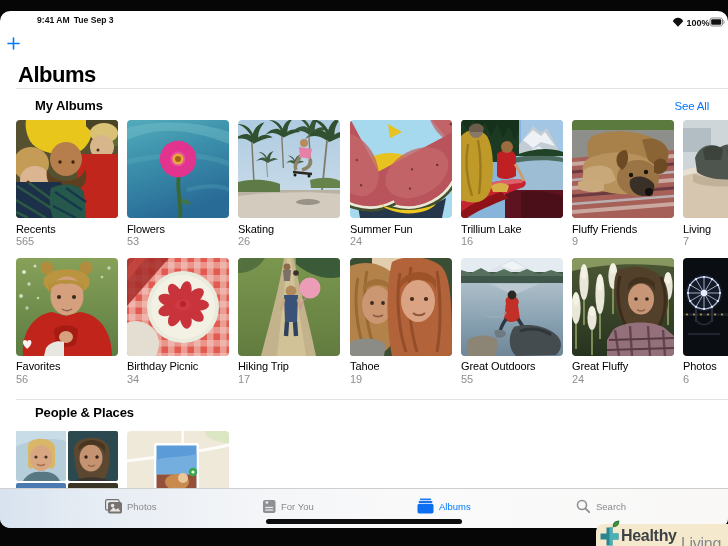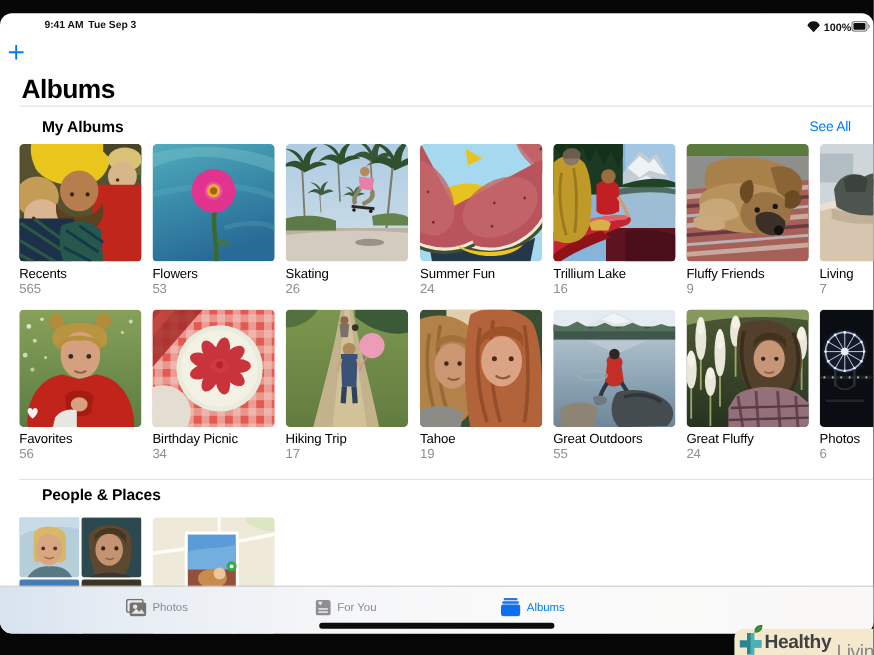--- a/index.html
+++ b/index.html
@@ -15,21 +15,21 @@
 .shead{position:absolute;left:16px;font-size:13px;font-weight:700;color:#000;letter-spacing:-0.1px;margin-left:19px;}
 #seeall{position:absolute;right:19px;top:88.5px;font-size:11.5px;color:#007aff;letter-spacing:-0.2px;}
 .th{position:absolute;width:102px;height:98px;border-radius:4px;overflow:hidden;}
 .cap{position:absolute;font-size:11px;color:#000;letter-spacing:-0.1px;text-align:right;}
 .cnt{position:absolute;font-size:11px;color:#8e8e93;letter-spacing:-0.1px;}
 #tabbar{position:absolute;left:0;top:477px;width:728px;height:40px;background:linear-gradient(90deg,#d8e3ef 0%,#e7edf4 14%,#f5f6f8 38%,#fafafa 60%,#f9f8f7 100%);border-top:1px solid #cfcfcf;}
 .tab{position:absolute;top:0;height:34px;display:flex;align-items:center;}
 .tab span{font-size:9.5px;color:#8a8a8e;margin-left:5px;text-align:center;}
 .tab.active span{color:#007aff;}
 #homebar{position:absolute;left:266px;top:519px;width:196px;height:4.5px;border-radius:2.5px;background:#0d0d0d;}
-#hl{position:absolute;right:0;top:524px;width:116px;height:22px;background:#f4e9cd;border-radius:8px 0 0 0;}
+#hl{position:absolute;right:0;top:524px;width:132px;height:22px;background:#f4e9cd;border-radius:8px 0 0 0;}
 #hl .t1{position:absolute;left:25px;top:3px;font-size:16px;font-weight:700;color:#3f4245;letter-spacing:-0.3px;}
 #hl .t2{position:absolute;left:85px;top:11px;font-size:16px;font-weight:400;color:#85898b;letter-spacing:-0.3px;}
 </style>
 </head>
 <body>
 <div id="stage">
  <div id="screen">
   <div id="status">9:41 AM<span class="date">Tue Sep 3</span></div>
   <svg id="sticons" width="56" height="15" viewBox="0 0 56 15">
     <path d="M8 11.8 L2.8 6.2 A5.6 5.6 0 0 1 13.2 6.2 Z" fill="#111"></path>
@@ -553,20 +553,27 @@
           <span>For You</span>
         </div>
    <div class="tab active" style="left:417px">
           <svg width="17" height="16" viewBox="0 0 17 16">
             <rect x="2.8" y="0.4" width="11.4" height="1.9" rx="0.8" fill="#2277f2"></rect>
             <rect x="1.6" y="3" width="13.8" height="2.1" rx="0.8" fill="#1b72f0"></rect>
             <rect x="0.5" y="5.8" width="16" height="9.7" rx="1.8" fill="#0e6ef2"></rect>
           </svg>
           <span>Albums</span>
         </div>
+   <div class="tab" style="left:576px">
+          <svg width="15" height="15" viewBox="0 0 15 15">
+            <circle cx="6" cy="6" r="4.5" fill="none" stroke="#8e8e93" stroke-width="1.6"></circle>
+            <path d="M9.4 9.4 L13.2 13.2" stroke="#8e8e93" stroke-width="1.8" stroke-linecap="round"></path>
+          </svg>
+          <span>Search</span>
+        </div>
   </div>
  </div>
  <div id="homebar"></div>
  <div id="hl">
    <svg width="28" height="28" viewBox="0 0 28 28" style="position:absolute;left:1px;top:-4px">
      <path d="M9.5 7.5 h6 v6 h6 v6 h-6 v6 h-6 v-6 h-6 v-6 h6 z" fill="#2a8591"></path>
      <path d="M15.5 7.5 v6 h6 v6 h-6 v6 h-3 v-18 z" fill="#4db0b5"></path>
      <path d="M15.8 7.2 c-0.4-4 1.8-6.4 6.4-6.6 c0.6 4.2-2 6.8-6.4 6.6z" fill="#2e7d36"></path>
      <path d="M16.6 6.6 c0.3-2.6 2-4.4 4.8-5 c-0.3 2.6-2 4.5-4.8 5z" fill="#4e9a3e" opacity="0.8"></path>
    </svg>

